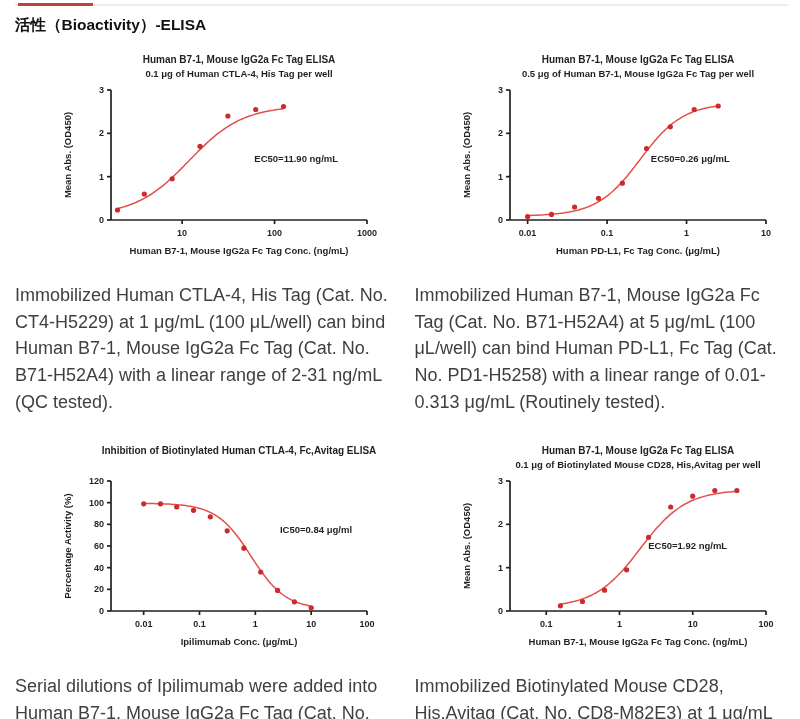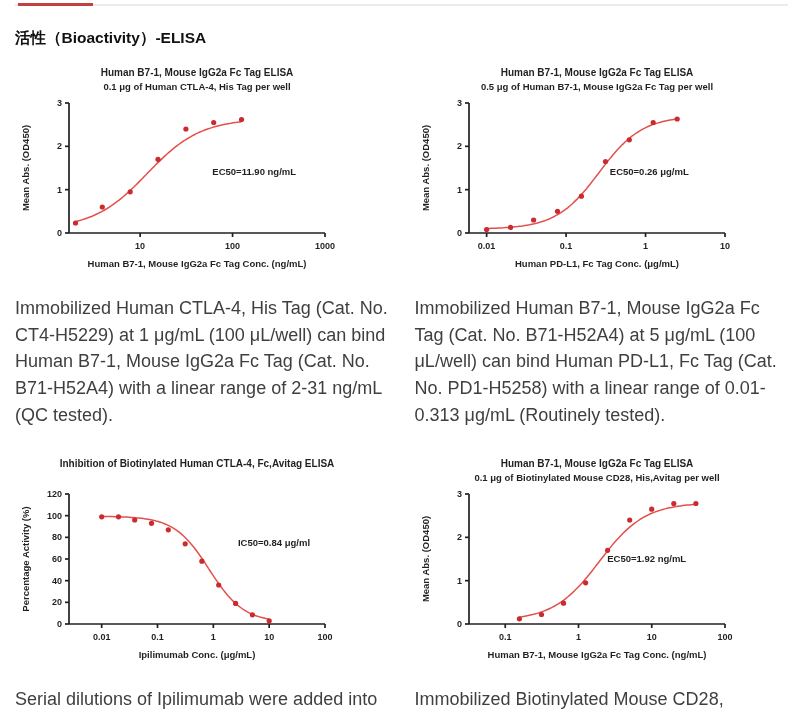--- a/index.html
+++ b/index.html
@@ -1,21 +1,21 @@
 <!DOCTYPE html>
 <html><head>
 <meta charset="utf-8">
 <style>
   html,body{margin:0;padding:0;background:#ffffff;}
   body{width:800px;height:719px;overflow:hidden;font-family:"Liberation Sans",sans-serif;}
   .top-rule{position:relative;margin:4px 12px 0 15px;height:2px;background:#ececec;}
   .top-rule .red-seg{position:absolute;left:3px;top:-1px;height:3px;width:75px;background:#c0413e;}
-  .page-title{margin:22px 0 4px 15px;font-size:15.5px;font-weight:bold;color:#111;}
+  .page-title{margin:9px 0 4px 15px;font-size:15.5px;font-weight:bold;color:#111;}
   .grid{display:grid;grid-template-columns:1fr 1fr;column-gap:24px;padding:0 10px 0 15px;}
-  .chart-cell{display:flex;justify-content:flex-start;padding-top:10px;}
+  .chart-cell{display:flex;justify-content:flex-end;padding-top:10px;}
   .chart-cell.row2{padding-top:16px;}
   .desc{font-size:18px;line-height:1.48;color:#3f3f3f;margin:8px 0 10px 0;max-width:382px;}
   svg text{font-family:"Liberation Sans",sans-serif;fill:#231f20;}
 </style>
 </head>
 <body>
 
 <div class="page">
   <div class="top-rule">
     <span class="red-seg"></span>

